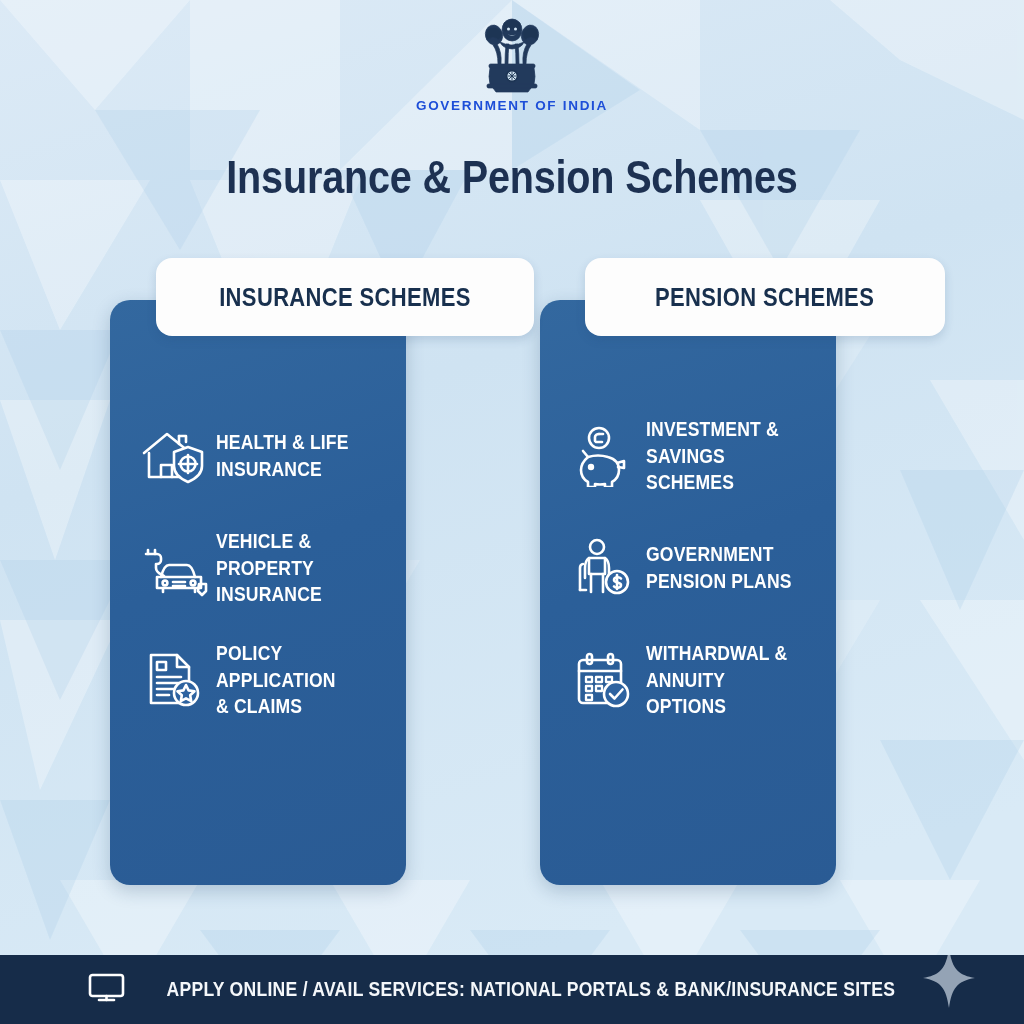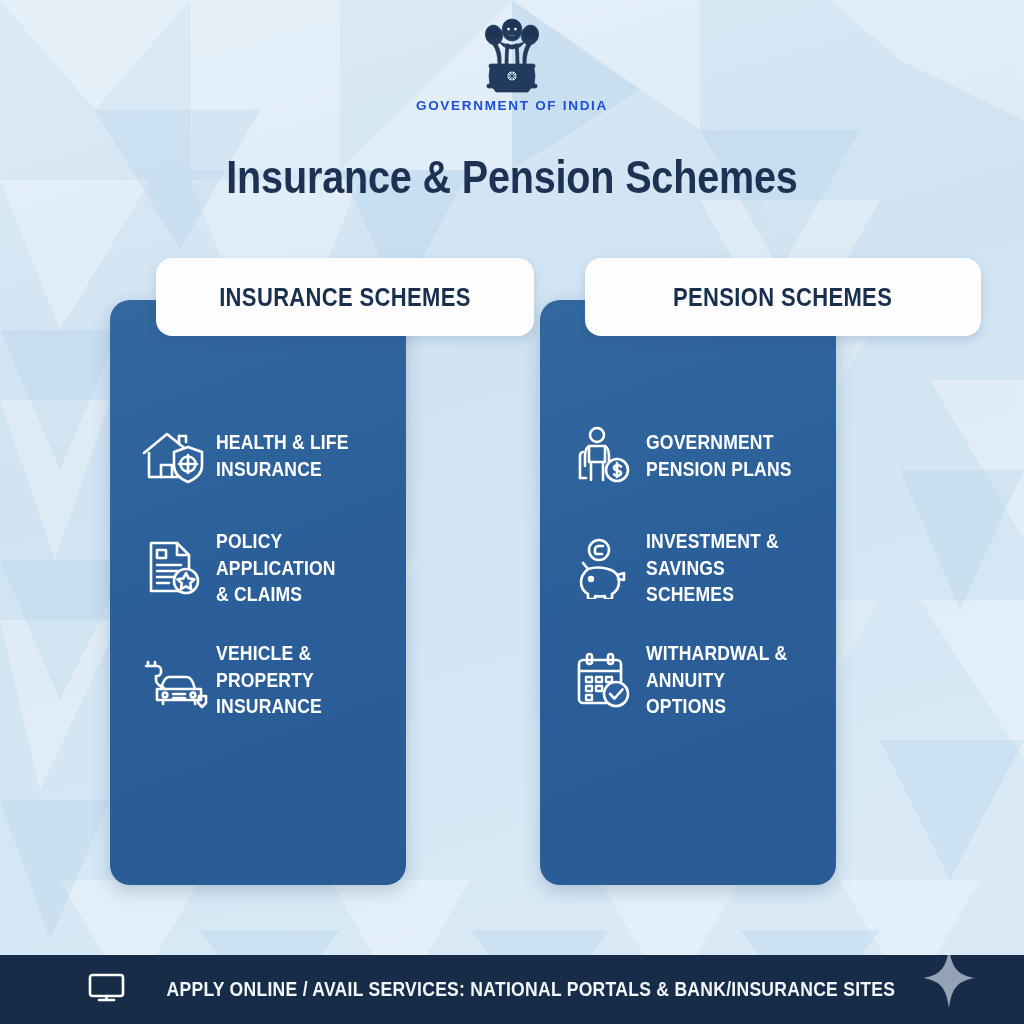--- a/index.html
+++ b/index.html
@@ -79,21 +79,21 @@
     height: 78px;
     background: #fdfdfd;
     border-radius: 16px;
     box-shadow: 0 4px 10px rgba(30, 70, 120, 0.16);
     display: flex;
     align-items: center;
     justify-content: center;
     margin-left: 48px;
   }
   #header-insurance { left: 108px;  width: 378px; }
-  #header-pension  { left: 537px;  width: 396px; }
+  #header-pension  { left: 537px;  width: 360px; }
 
   .card-header-text {
     font-size: 25px;
     font-weight: 700;
     color: #18304e;
     letter-spacing: 0.4px;
     transform: scaleX(0.88);
     font-family: "Liberation Sans", sans-serif;
   }
 
@@ -274,98 +274,98 @@
               <path d="M40 39 H58"></path>
             <circle cx="49" cy="39" r="7.5"></circle>
           </svg>
         </span>
         <span class="row-label">HEALTH &amp; LIFE INSURANCE</span>
       </div>
 
       <div class="row">
         <span class="row-icon">
           <svg width="70" height="62" viewBox="0 0 70 62" fill="none" stroke="#ffffff" stroke-width="2.6" stroke-linecap="round" stroke-linejoin="round">
-            <path d="M12 6 h26 l12 12 v36 h-38Z"></path>
-            <path d="M38 6 v12 h12"></path>
-            <rect x="18" y="13" width="9" height="8"></rect>
-            <path d="M18 28 h24"></path>
-              <path d="M18 34 h24"></path>
-              <path d="M18 40 h18"></path>
-              <path d="M18 46 h12"></path>
-            <circle cx="47" cy="44" r="12" fill="#2e63a0"></circle>
-            <path d="M47 36 l2.6 5.4 l5.9 0.8 l-4.3 4.1 l1 5.9 l-5.2 -2.8 l-5.2 2.8 l1 -5.9 l-4.3 -4.1 l5.9 -0.8 Z"></path>
-          </svg>
-        </span>
-        <span class="row-label">POLICY APPLICATION
-&amp; CLAIMS</span>
-      </div>
-
-      <div class="row">
-        <span class="row-icon">
-          <svg width="70" height="62" viewBox="0 0 70 62" fill="none" stroke="#ffffff" stroke-width="2.6" stroke-linecap="round" stroke-linejoin="round">
             <path d="M7 17 h11 a4 4 0 0 1 4 4 v2 a4 4 0 0 1 -4 4 h-1 v4 c0 5 5 6 8 8"></path>
             <path d="M9 13 v4"></path>
               <path d="M16 13 v4"></path>
             <path d="M22 40 c2 -8 5 -12 8 -12 h18 c3 0 6 4 8 12"></path>
             <path d="M18 40 h44 v11 h-44Z"></path>
             <path d="M24 51 v4"></path>
               <path d="M56 51 v4"></path>
             <circle cx="26" cy="46" r="2.4"></circle>
               <circle cx="54" cy="46" r="2.4"></circle>
             <path d="M34 45 h12"></path>
               <path d="M34 49 h12"></path>
             <path d="M60 47 l7 0 v7 l-4 4 l-4 -4 Z"></path>
           </svg>
         </span>
         <span class="row-label">VEHICLE &amp; PROPERTY
 INSURANCE</span>
       </div>
 
+      <div class="row">
+        <span class="row-icon">
+          <svg width="70" height="62" viewBox="0 0 70 62" fill="none" stroke="#ffffff" stroke-width="2.6" stroke-linecap="round" stroke-linejoin="round">
+            <path d="M12 6 h26 l12 12 v36 h-38Z"></path>
+            <path d="M38 6 v12 h12"></path>
+            <rect x="18" y="13" width="9" height="8"></rect>
+            <path d="M18 28 h24"></path>
+              <path d="M18 34 h24"></path>
+              <path d="M18 40 h18"></path>
+              <path d="M18 46 h12"></path>
+            <circle cx="47" cy="44" r="12" fill="#2e63a0"></circle>
+            <path d="M47 36 l2.6 5.4 l5.9 0.8 l-4.3 4.1 l1 5.9 l-5.2 -2.8 l-5.2 2.8 l1 -5.9 l-4.3 -4.1 l5.9 -0.8 Z"></path>
+          </svg>
+        </span>
+        <span class="row-label">POLICY APPLICATION
+&amp; CLAIMS</span>
+      </div>
+
 
     </div>
   </div>
 
   <div class="card" id="card-pension">
     <div class="rows">
+
+      <div class="row">
+        <span class="row-icon">
+          <svg width="70" height="62" viewBox="0 0 70 62" fill="none" stroke="#ffffff" stroke-width="2.6" stroke-linecap="round" stroke-linejoin="round">
+            <circle cx="30" cy="13" r="10"></circle>
+            <path d="M26 16 v-4 c0 -2 2 -3 4 -3"></path>
+            <path d="M30 9 l4 0"></path>
+              <path d="M27 17 h6"></path>
+            <path d="M14 26 l5 6"></path>
+            <path d="M19 32 q-7 6 -7 13 q0 8 7 12 v5 h7 v-3 q5 1 10 0 v3 h7 v-5 q7 -4 7 -12 q0 -10 -11 -13 q-10 -3 -20 0Z"></path>
+            <circle cx="22" cy="42" r="1.9" fill="#ffffff"></circle>
+            <path d="M48 38 l7 -2 v7 l-6 -1"></path>
+          </svg>
+        </span>
+        <span class="row-label">INVESTMENT &amp;
+SAVINGS SCHEMES</span>
+      </div>
 
       <div class="row">
         <span class="row-icon">
           <svg width="70" height="62" viewBox="0 0 70 62" fill="none" stroke="#ffffff" stroke-width="2.6" stroke-linecap="round" stroke-linejoin="round">
             <circle cx="28" cy="10" r="7"></circle>
             <path d="M20 21 c-3 2 -4 6 -4 10 v10"></path>
             <path d="M36 21 c3 2 4 6 4 10 v8"></path>
             <path d="M20 21 h16 v16 h-16Z"></path>
             <path d="M22 37 v18"></path>
               <path d="M34 37 v18"></path>
             <path d="M14 27 c-2 0 -3 2 -3 4 v22"></path>
             <path d="M11 53 h6"></path>
             <circle cx="48" cy="45" r="11" fill="#2e63a0"></circle>
             <path d="M48 38 v14"></path>
             <path d="M52 41.5 c-1.6 -1.8 -7 -2 -7 1.5 c0 3 7 2 7 5 c0 3.4 -5.4 3.3 -7 1.5"></path>
           </svg>
         </span>
         <span class="row-label">GOVERNMENT
 PENSION PLANS</span>
-      </div>
-
-      <div class="row">
-        <span class="row-icon">
-          <svg width="70" height="62" viewBox="0 0 70 62" fill="none" stroke="#ffffff" stroke-width="2.6" stroke-linecap="round" stroke-linejoin="round">
-            <circle cx="30" cy="13" r="10"></circle>
-            <path d="M26 16 v-4 c0 -2 2 -3 4 -3"></path>
-            <path d="M30 9 l4 0"></path>
-              <path d="M27 17 h6"></path>
-            <path d="M14 26 l5 6"></path>
-            <path d="M19 32 q-7 6 -7 13 q0 8 7 12 v5 h7 v-3 q5 1 10 0 v3 h7 v-5 q7 -4 7 -12 q0 -10 -11 -13 q-10 -3 -20 0Z"></path>
-            <circle cx="22" cy="42" r="1.9" fill="#ffffff"></circle>
-            <path d="M48 38 l7 -2 v7 l-6 -1"></path>
-          </svg>
-        </span>
-        <span class="row-label">INVESTMENT &amp;
-SAVINGS SCHEMES</span>
       </div>
 
 
       <div class="row">
         <span class="row-icon">
           <svg width="70" height="62" viewBox="0 0 70 62" fill="none" stroke="#ffffff" stroke-width="2.6" stroke-linecap="round" stroke-linejoin="round">
             <rect x="10" y="11" width="42" height="43" rx="4"></rect>
             <path d="M10 22 h42"></path>
             <rect x="18" y="5" width="5" height="10" rx="2.5"></rect>
             <rect x="39" y="5" width="5" height="10" rx="2.5"></rect>

